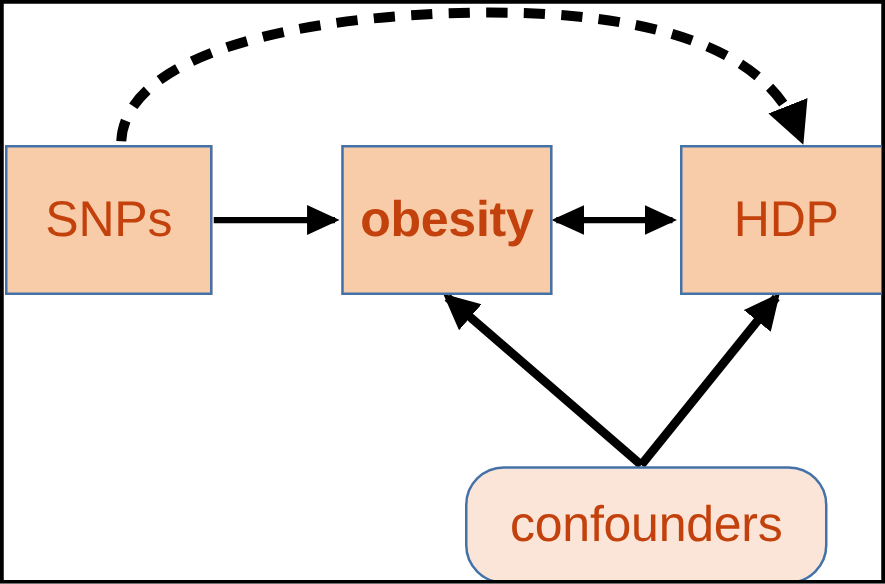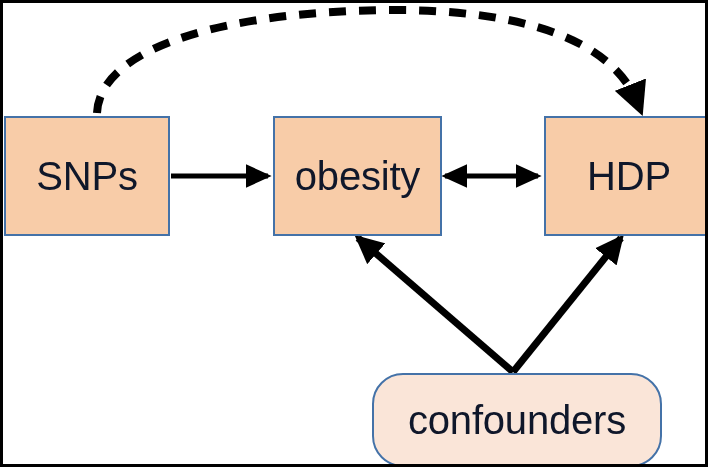--- a/index.html
+++ b/index.html
@@ -17,21 +17,21 @@
     overflow: hidden;
     font-family: "Liberation Sans", sans-serif;
   }
   .node {
     position: absolute;
     box-sizing: border-box;
     border: 2px solid #4472a8;
     display: flex;
     align-items: center;
     justify-content: center;
-    color: #0f172a;
+    color: #c2410c;
     font-weight: 400;
     letter-spacing: -0.2px;
     line-height: 1;
     user-select: none;
   }
   .node-label {
     display: block;
     white-space: nowrap;
   }
   #node-snps {
@@ -42,20 +42,21 @@
     background: #F8CCA8;
     font-size: 40px;
   }
   #node-obesity {
     left: 270px;
     top: 113px;
     width: 169px;
     height: 120px;
     background: #F8CCA8;
     font-size: 40px;
+    font-weight: bold;
   }
   #node-hdp {
     left: 541px;
     top: 113px;
     width: 170px;
     height: 120px;
     background: #F8CCA8;
     font-size: 40px;
   }
   #node-confounders {

